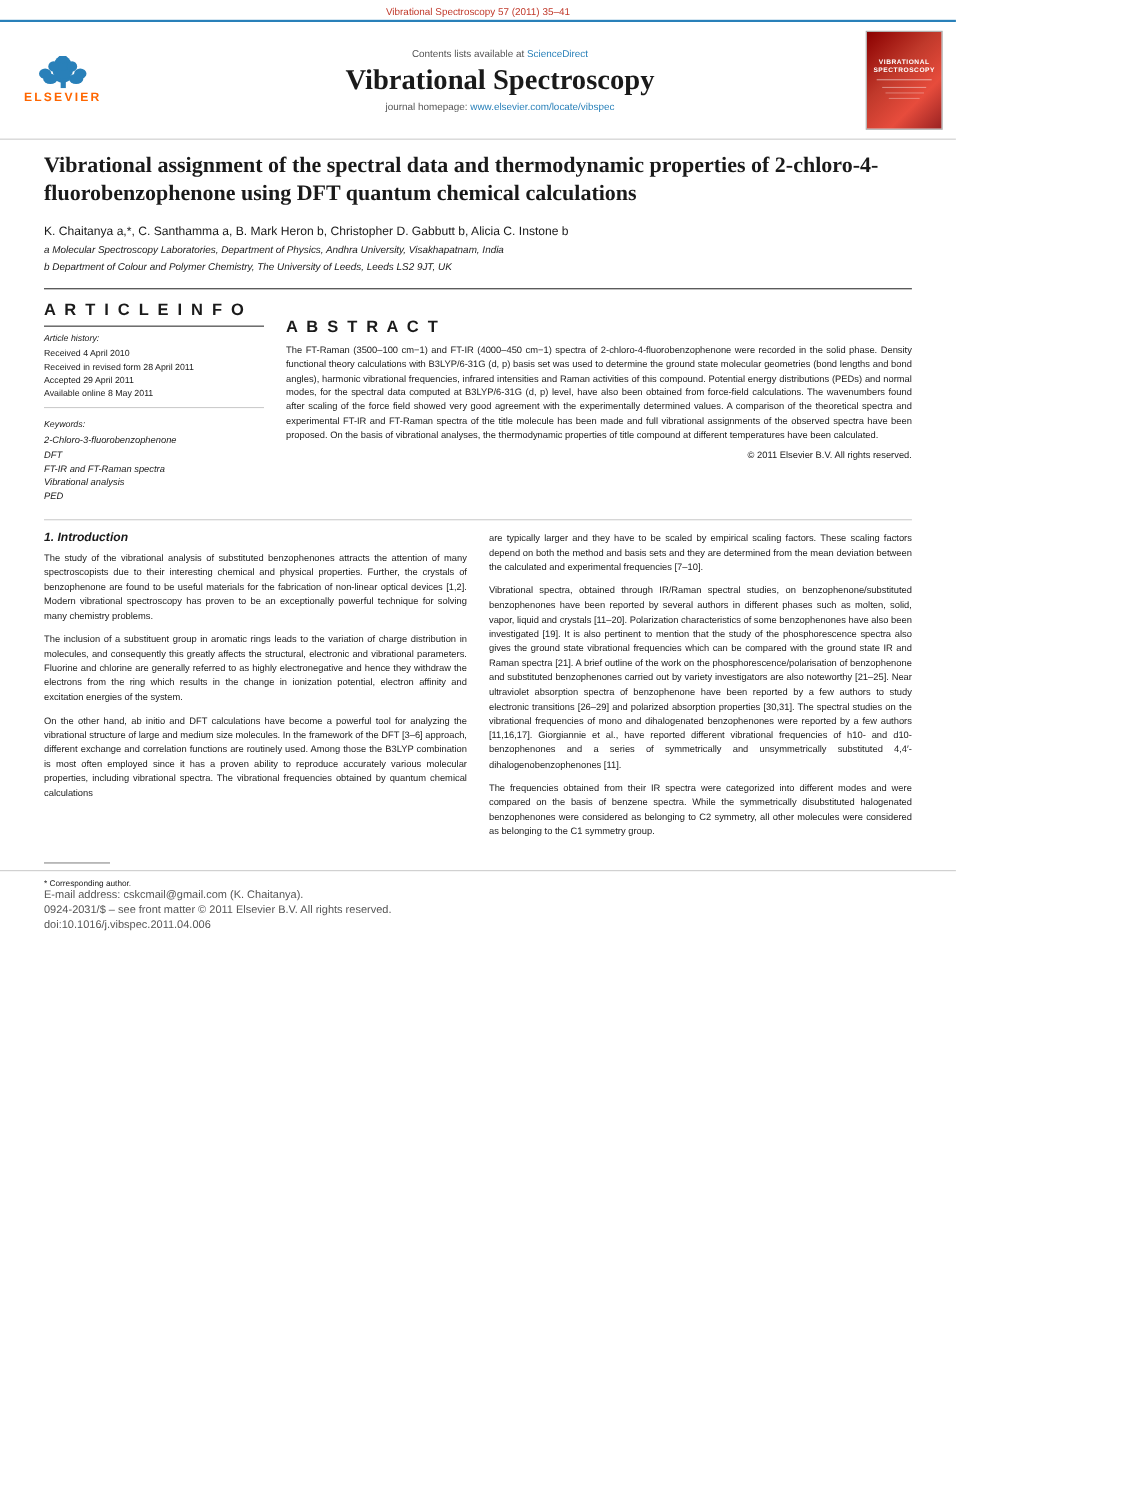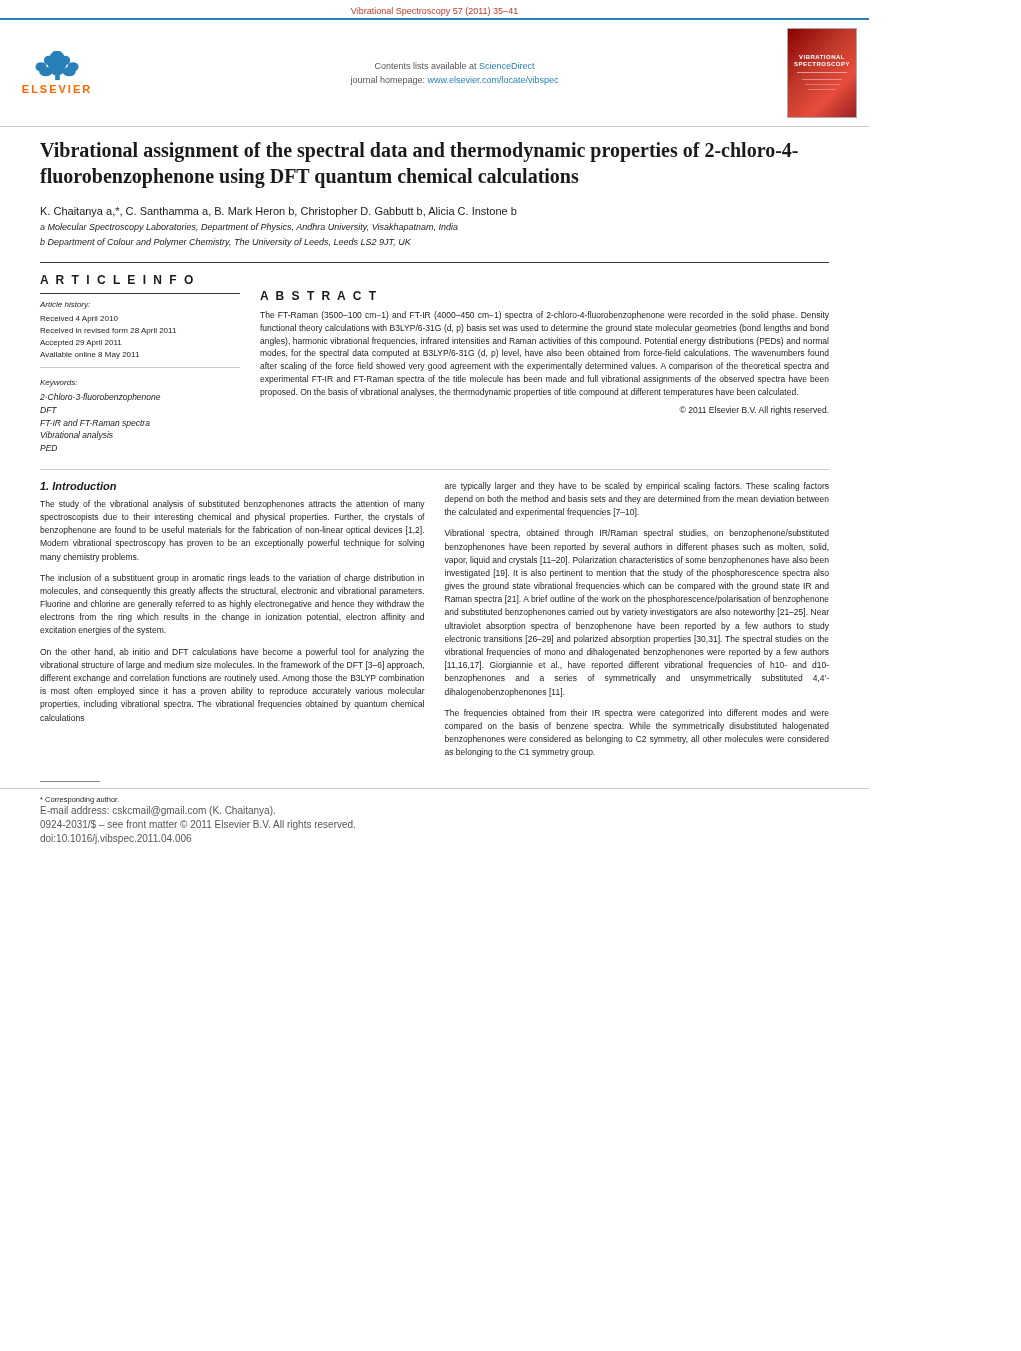--- a/index.html
+++ b/index.html
@@ -172,21 +172,21 @@
     }
 
     .right-col {
       flex: 1;
       margin-top: 16px;
     }
 
     
     .section-header {
       font-family: Arial, sans-serif;
-      font-size: 12px;
+      font-size: 15px;
       font-weight: bold;
       letter-spacing: 2px;
       color: #1a1a1a;
       margin-bottom: 6px;
       text-transform: uppercase;
     }
 
     .article-info-block {
       border-top: 1px solid #333;
       border-bottom: 1px solid #ccc;
@@ -324,20 +324,21 @@
         </svg>
         <div class="elsevier-text">ELSEVIER</div>
       </div>
     </div>
 
     <div class="header-center">
       <div class="contents-line">
         <span>Contents lists available at</span>
         <span style="color:#2980b9; cursor:pointer;">ScienceDirect</span>
       </div>
+      <div class="journal-title-main">Vibrational Spectroscopy</div>
       <div class="journal-homepage">
         <span>journal homepage:</span>
         <span style="color:#2980b9; cursor:pointer;">www.elsevier.com/locate/vibspec</span>
       </div>
     </div>
 
     <div class="header-right">
       <div class="journal-cover-box">
         <div class="journal-cover-text">VIBRATIONAL</div>
         <div class="journal-cover-text">SPECTROSCOPY</div>

